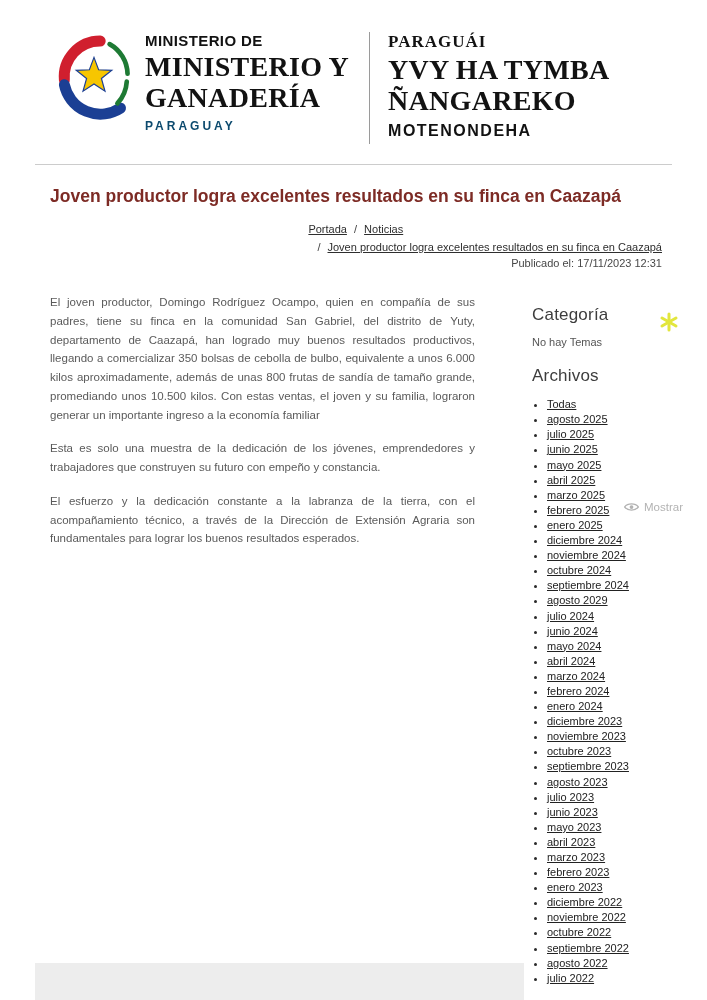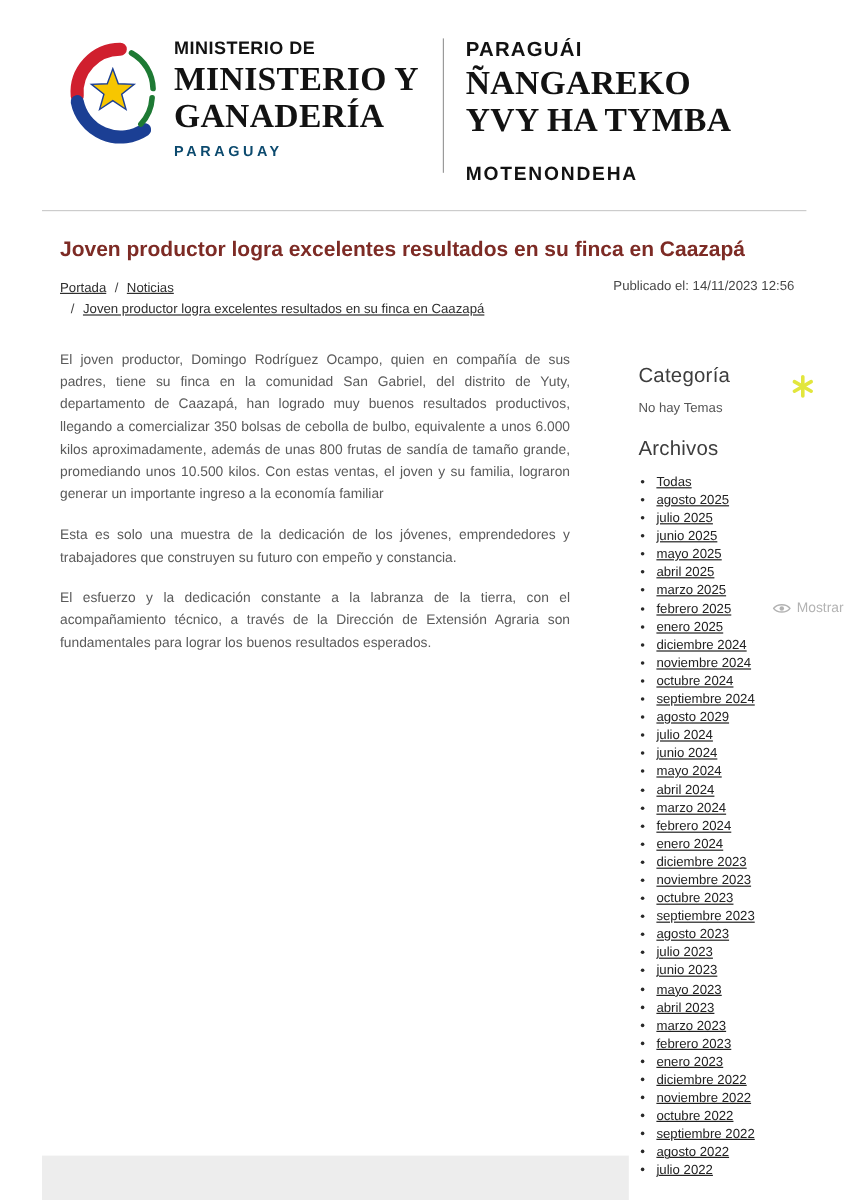--- a/index.html
+++ b/index.html
@@ -9,50 +9,50 @@
 
   
   .site-header { display:flex; align-items:flex-start; padding:30px 0 0 55px; }
   .logo { flex:0 0 auto; }
   .logo svg { width:78px; height:100px; display:block; }
   .brand-left { margin-left:12px; padding-top:2px; }
   .brand-right { padding-top:2px; }
   .brand-small { font-size:15px; font-weight:bold; letter-spacing:0.4px; color:#121212; margin-bottom:2px; }
   .brand-serif { font-family:"Liberation Serif", serif; font-size:28px; font-weight:bold; line-height:1.12; color:#121212; letter-spacing:0.3px; }
   .brand-country { font-size:12px; font-weight:bold; letter-spacing:3px; color:#0c4a6e; margin-top:5px; }
-  .brand-tag { font-size:16px; font-weight:bold; letter-spacing:1.5px; color:#121212; margin-top:20px; }
+  .brand-tag { font-size:16px; font-weight:bold; letter-spacing:1.5px; color:#121212; margin-top:5px; }
   .hdr-divider { width:1px; background:#9a9a9a; height:112px; margin:2px 18px 0 20px; }
 
   .rule { border:none; border-top:1px solid #cccccc; margin:20px 35px 0 35px; }
 
   
   .article-head { padding:20px 45px 0 50px; }
   h1.title { font-size:17.5px; font-weight:bold; color:#7d2b25; line-height:1.32; margin-bottom:13px; }
-  .meta-row { display:flex; justify-content:space-between; align-items:flex-start; }
+  .meta-row { display:flex; justify-content:space-between; align-items:flex-end;flex-direction:column; }
   .breadcrumb { font-size:11px; color:#333; line-height:1.55; }
   .breadcrumb a { color:#2e2e2e; text-decoration:underline; cursor:pointer; }
   .breadcrumb .sep { margin:0 4px; text-decoration:none; color:#444; }
   .crumb-line2 { padding-left:5px; margin-top:1px; }
   .published { font-size:11px; color:#474747; white-space:nowrap; padding-top:1px; }
 
   
   .main { display:flex; padding:24px 28px 0 50px; }
   .article-body { width:425px; flex:0 0 auto; }
   .article-body p { font-size:11.5px; color:#5a5a5a; line-height:1.63; text-align:justify; margin-bottom:15px; }
 
   .sidebar { margin-left:57px; width:160px; margin-top:12px; }
   .sidebar h3 { font-size:17px; font-weight:400; color:#3d3d3d; letter-spacing:0.2px; margin-bottom:11px; }
   .category-empty { font-size:11px; color:#555; margin-bottom:18px; }
   ul.archives { list-style:disc; padding-left:15px; margin-top:8px; color:#2a2a2a; }
   ul.archives li { font-size:11px; line-height:15.1px; }
   ul.archives a { color:#222; text-decoration:underline; cursor:pointer; }
 
   
   .asterisk-badge { position:absolute; left:659px; top:312px; width:20px; height:20px; }
-  .mostrar-tip { position:absolute; left:644px; top:501px; display:flex; align-items:center; gap:5px;
+  .mostrar-tip { position:absolute; left:624px; top:501px; display:flex; align-items:center; gap:5px;
                  color:#b3b3b3; font-size:11.5px; cursor:pointer; }
   .mostrar-tip svg { display:block; }
   .footer-strip { position:absolute; left:35px; bottom:0; width:489px; height:37px; background:#ededed; }
 </style>
 </head>
 <body>
 
 <div class="page">
 
   <header class="site-header">
@@ -69,44 +69,44 @@
     <div class="brand-left">
       <div class="brand-small">MINISTERIO DE</div>
       <div class="brand-serif">MINISTERIO Y</div>
       <div class="brand-serif">GANADERÍA</div>
       <div class="brand-country">PARAGUAY</div>
     </div>
 
     <div class="hdr-divider"></div>
 
     <div class="brand-right">
-      <div class="brand-small" style="letter-spacing:1px; font-size:17px;">PARAGUÁI</div>
+      <div class="brand-small" style="letter-spacing:1px; font-size:17px;font-family:Liberation Serif, serif;">PARAGUÁI</div>
+      <div class="brand-serif">YVY HA TYMBA</div>
       <div class="brand-serif">ÑANGAREKO</div>
-      <div class="brand-serif">YVY HA TYMBA</div>
       <div class="brand-tag">MOTENONDEHA</div>
     </div>
   </header>
 
   <hr class="rule">
 
   <section class="article-head">
     <h1 class="title">Joven productor logra excelentes resultados en su finca en Caazapá</h1>
     <div class="meta-row">
       <nav class="breadcrumb">
         <div>
           <a>Portada</a>
           <span class="sep">/</span>
           <a>Noticias</a>
         </div>
         <div class="crumb-line2">
           <span class="sep">/</span>
           <a>Joven productor logra excelentes resultados en su finca en Caazapá</a>
         </div>
       </nav>
-      <div class="published">Publicado el: 14/11/2023 12:56</div>
+      <div class="published">Publicado el: 17/11/2023 12:31</div>
     </div>
   </section>
 
   <main class="main">
     <article class="article-body">
 
 
         <p>El joven productor,  Domingo Rodríguez Ocampo, quien en compañía de sus padres, tiene su finca en la comunidad San Gabriel, del distrito de Yuty, departamento de Caazapá,  han logrado muy buenos resultados productivos, llegando a comercializar 350 bolsas de cebolla de bulbo, equivalente a unos 6.000 kilos  aproximadamente, además de  unas 800 frutas de sandía de tamaño grande,  promediando unos 10.500 kilos. Con estas ventas, el joven y su familia, lograron  generar un importante ingreso a la economía familiar</p>
 
         <p>Esta es solo una muestra de la dedicación de los jóvenes, emprendedores y trabajadores que construyen su futuro con empeño y constancia.</p>

